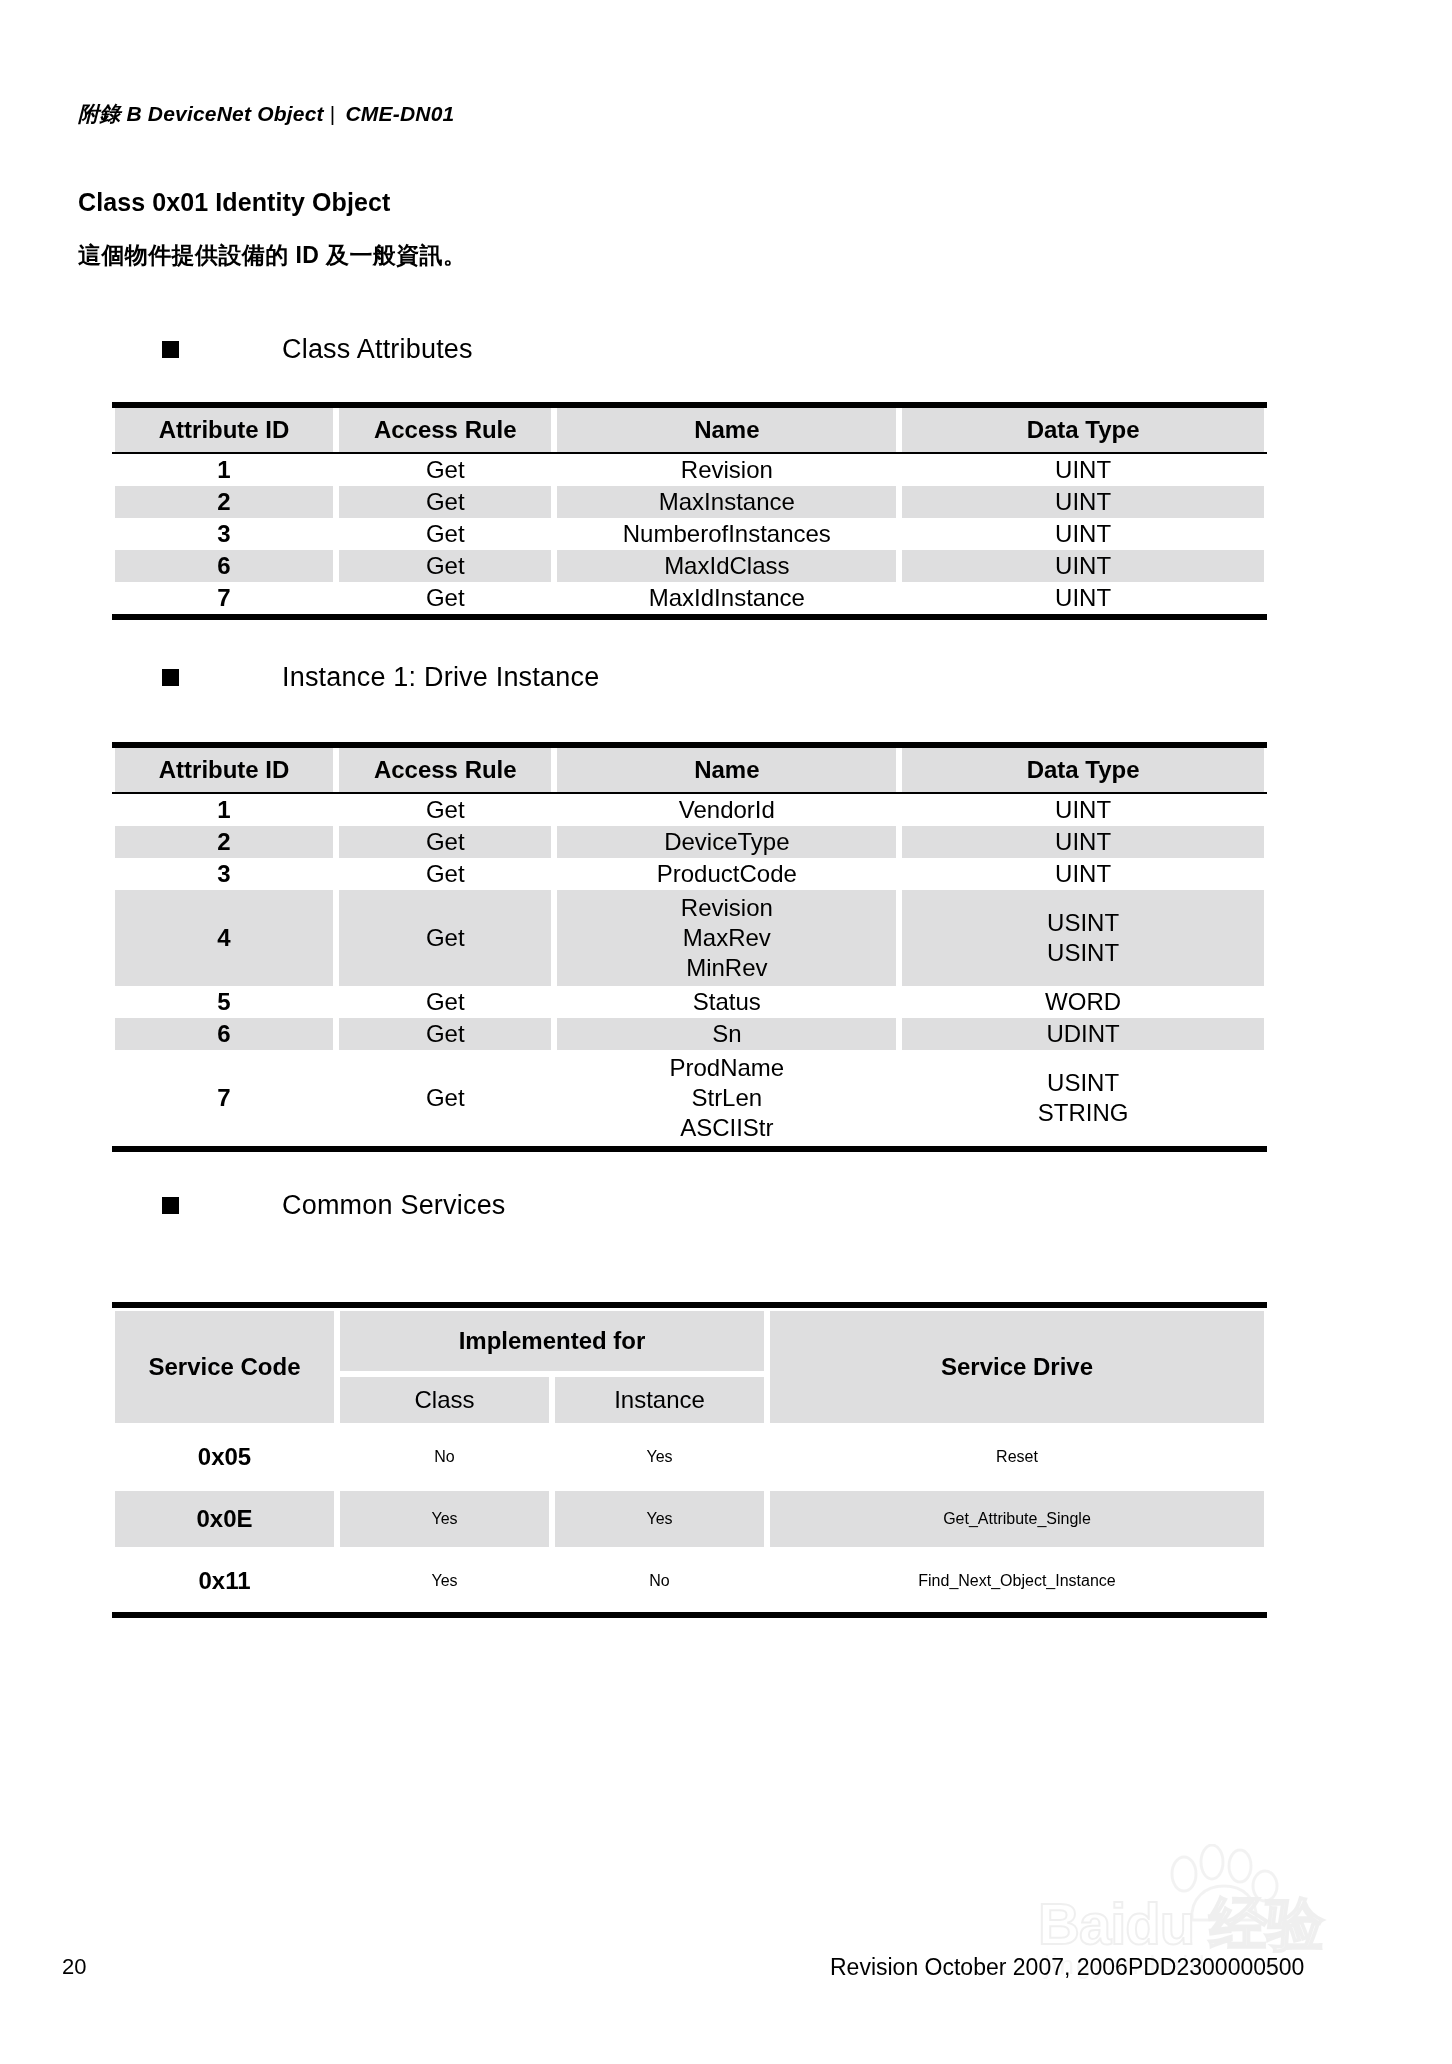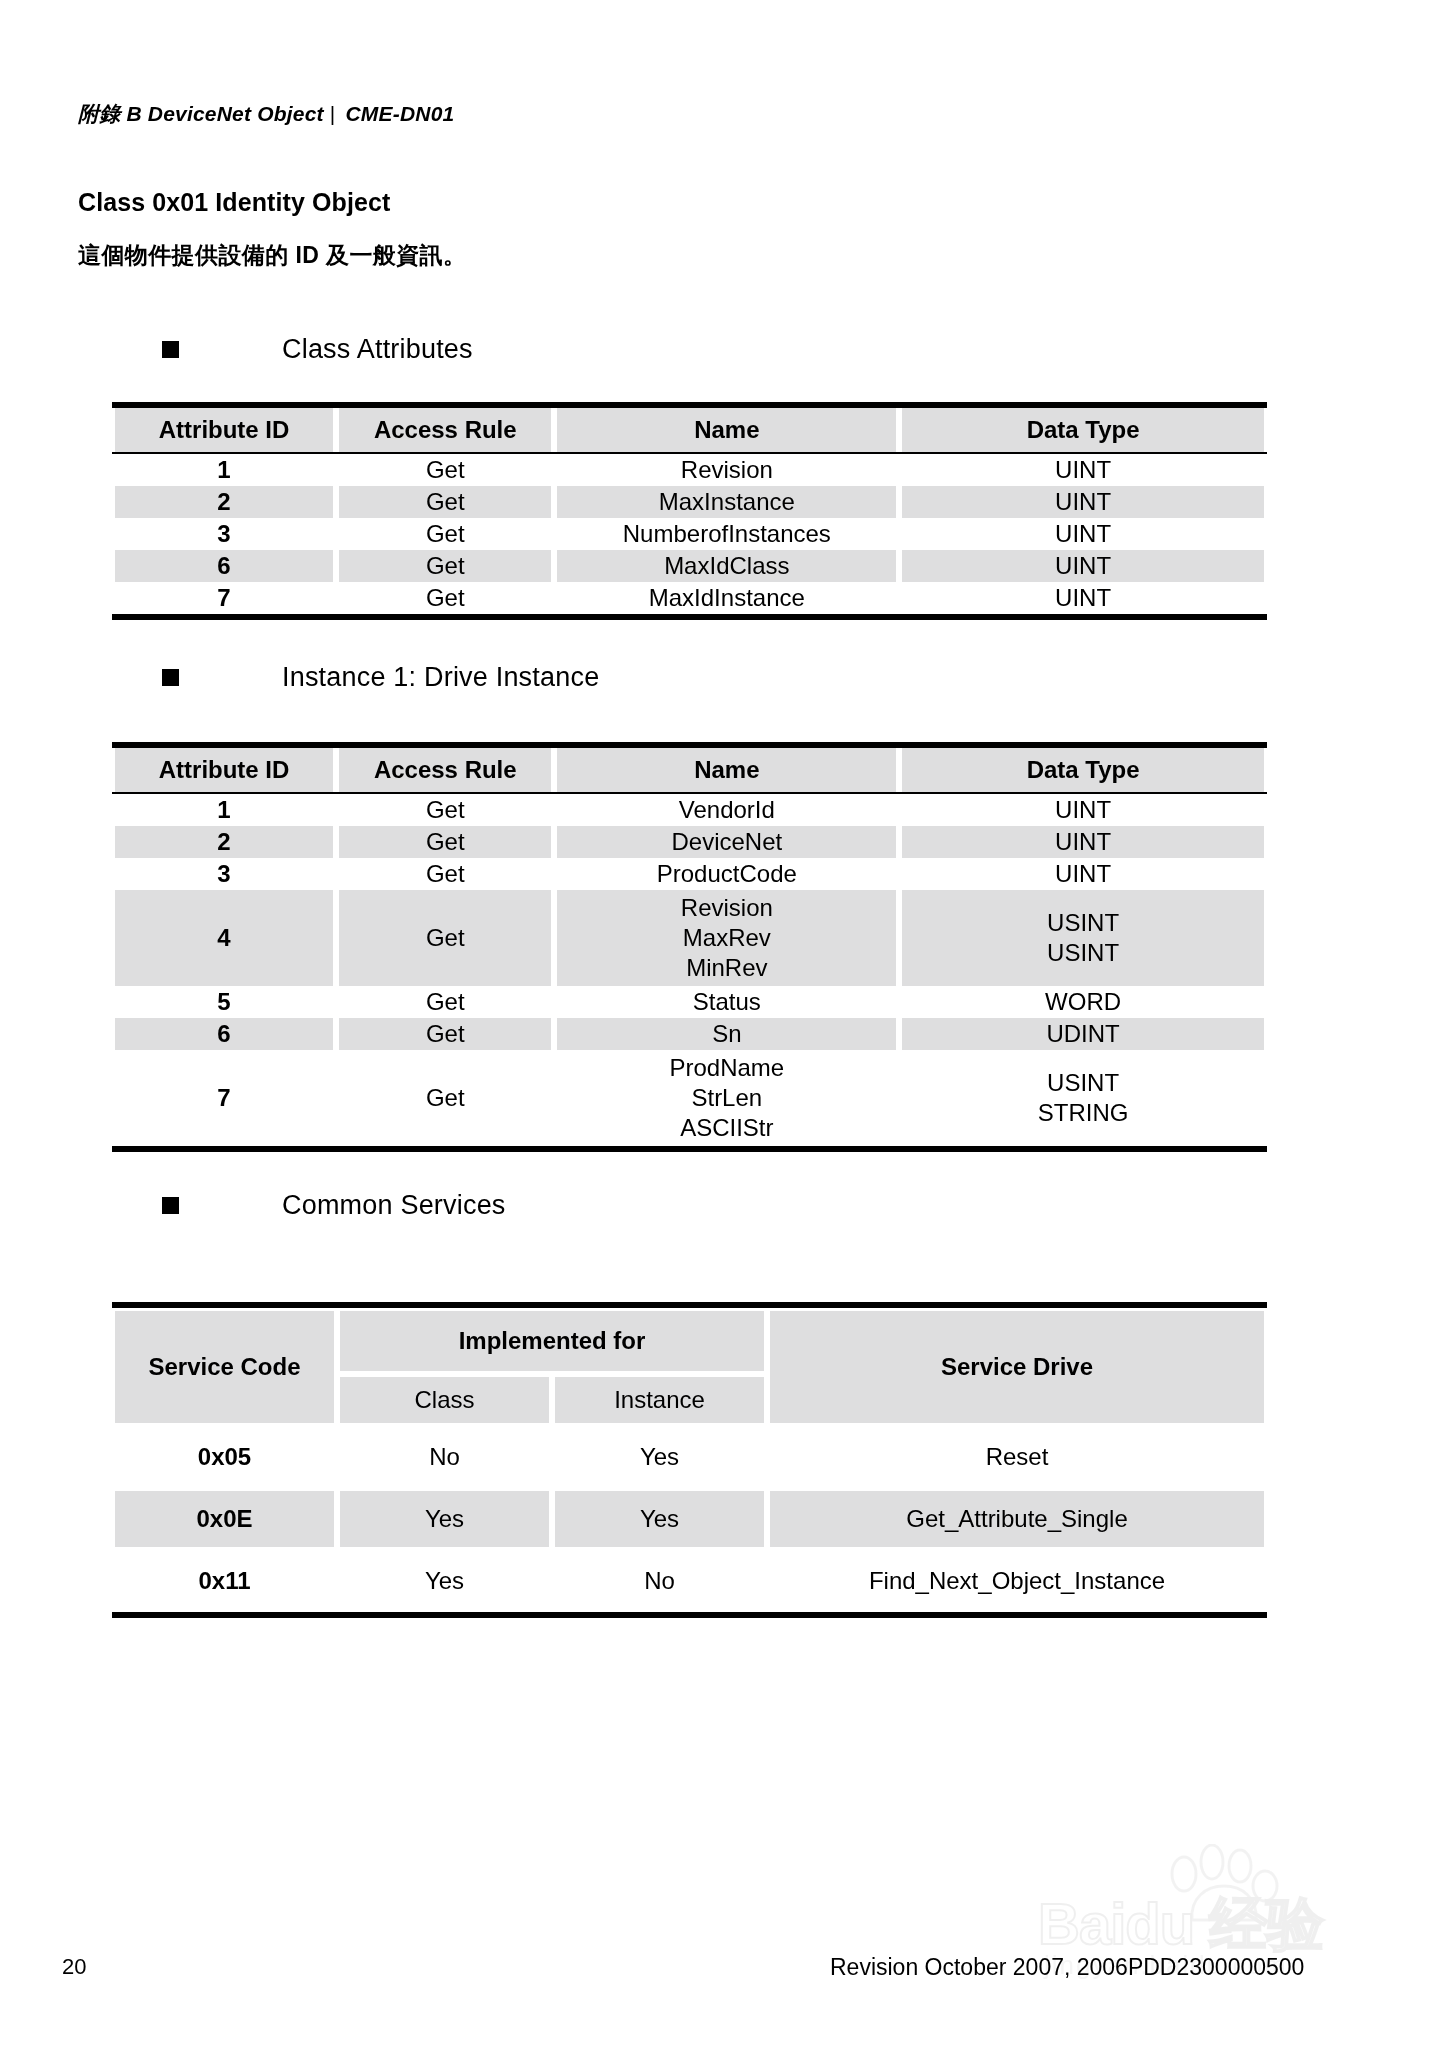--- a/index.html
+++ b/index.html
@@ -182,21 +182,21 @@
   }
   .svc-table .h-reg {
     font-weight: normal;
     font-size: 24px;
   }
   .svc-table td.code {
     font-weight: bold;
     font-size: 24px;
   }
   .svc-table td.val {
-    font-size: 24px;
+    font-size: 16px;
   }
   .svc-h1 { height: 66px; }
   .svc-h2 { height: 52px; }
   .svc-body-row { height: 62px; }
 
   
   .footer-page {
     position: absolute;
     left: 62px;
     top: 1954px;
@@ -348,21 +348,21 @@
 
       <tr class="row">
         <td class="idcell">1</td>
         <td>Get</td>
         <td>VendorId</td>
         <td>UINT</td>
       </tr>
       <tr class="row shaded">
         <td class="idcell gapcell">2</td>
         <td class="gapcell">Get</td>
-        <td class="gapcell">DeviceNet</td>
+        <td class="gapcell">DeviceType</td>
         <td class="gapcell">UINT</td>
       </tr>
       <tr class="row">
         <td class="idcell">3</td>
         <td>Get</td>
         <td>ProductCode</td>
         <td>UINT</td>
       </tr>
 
       <tr class="row shaded" style="height:96px">

